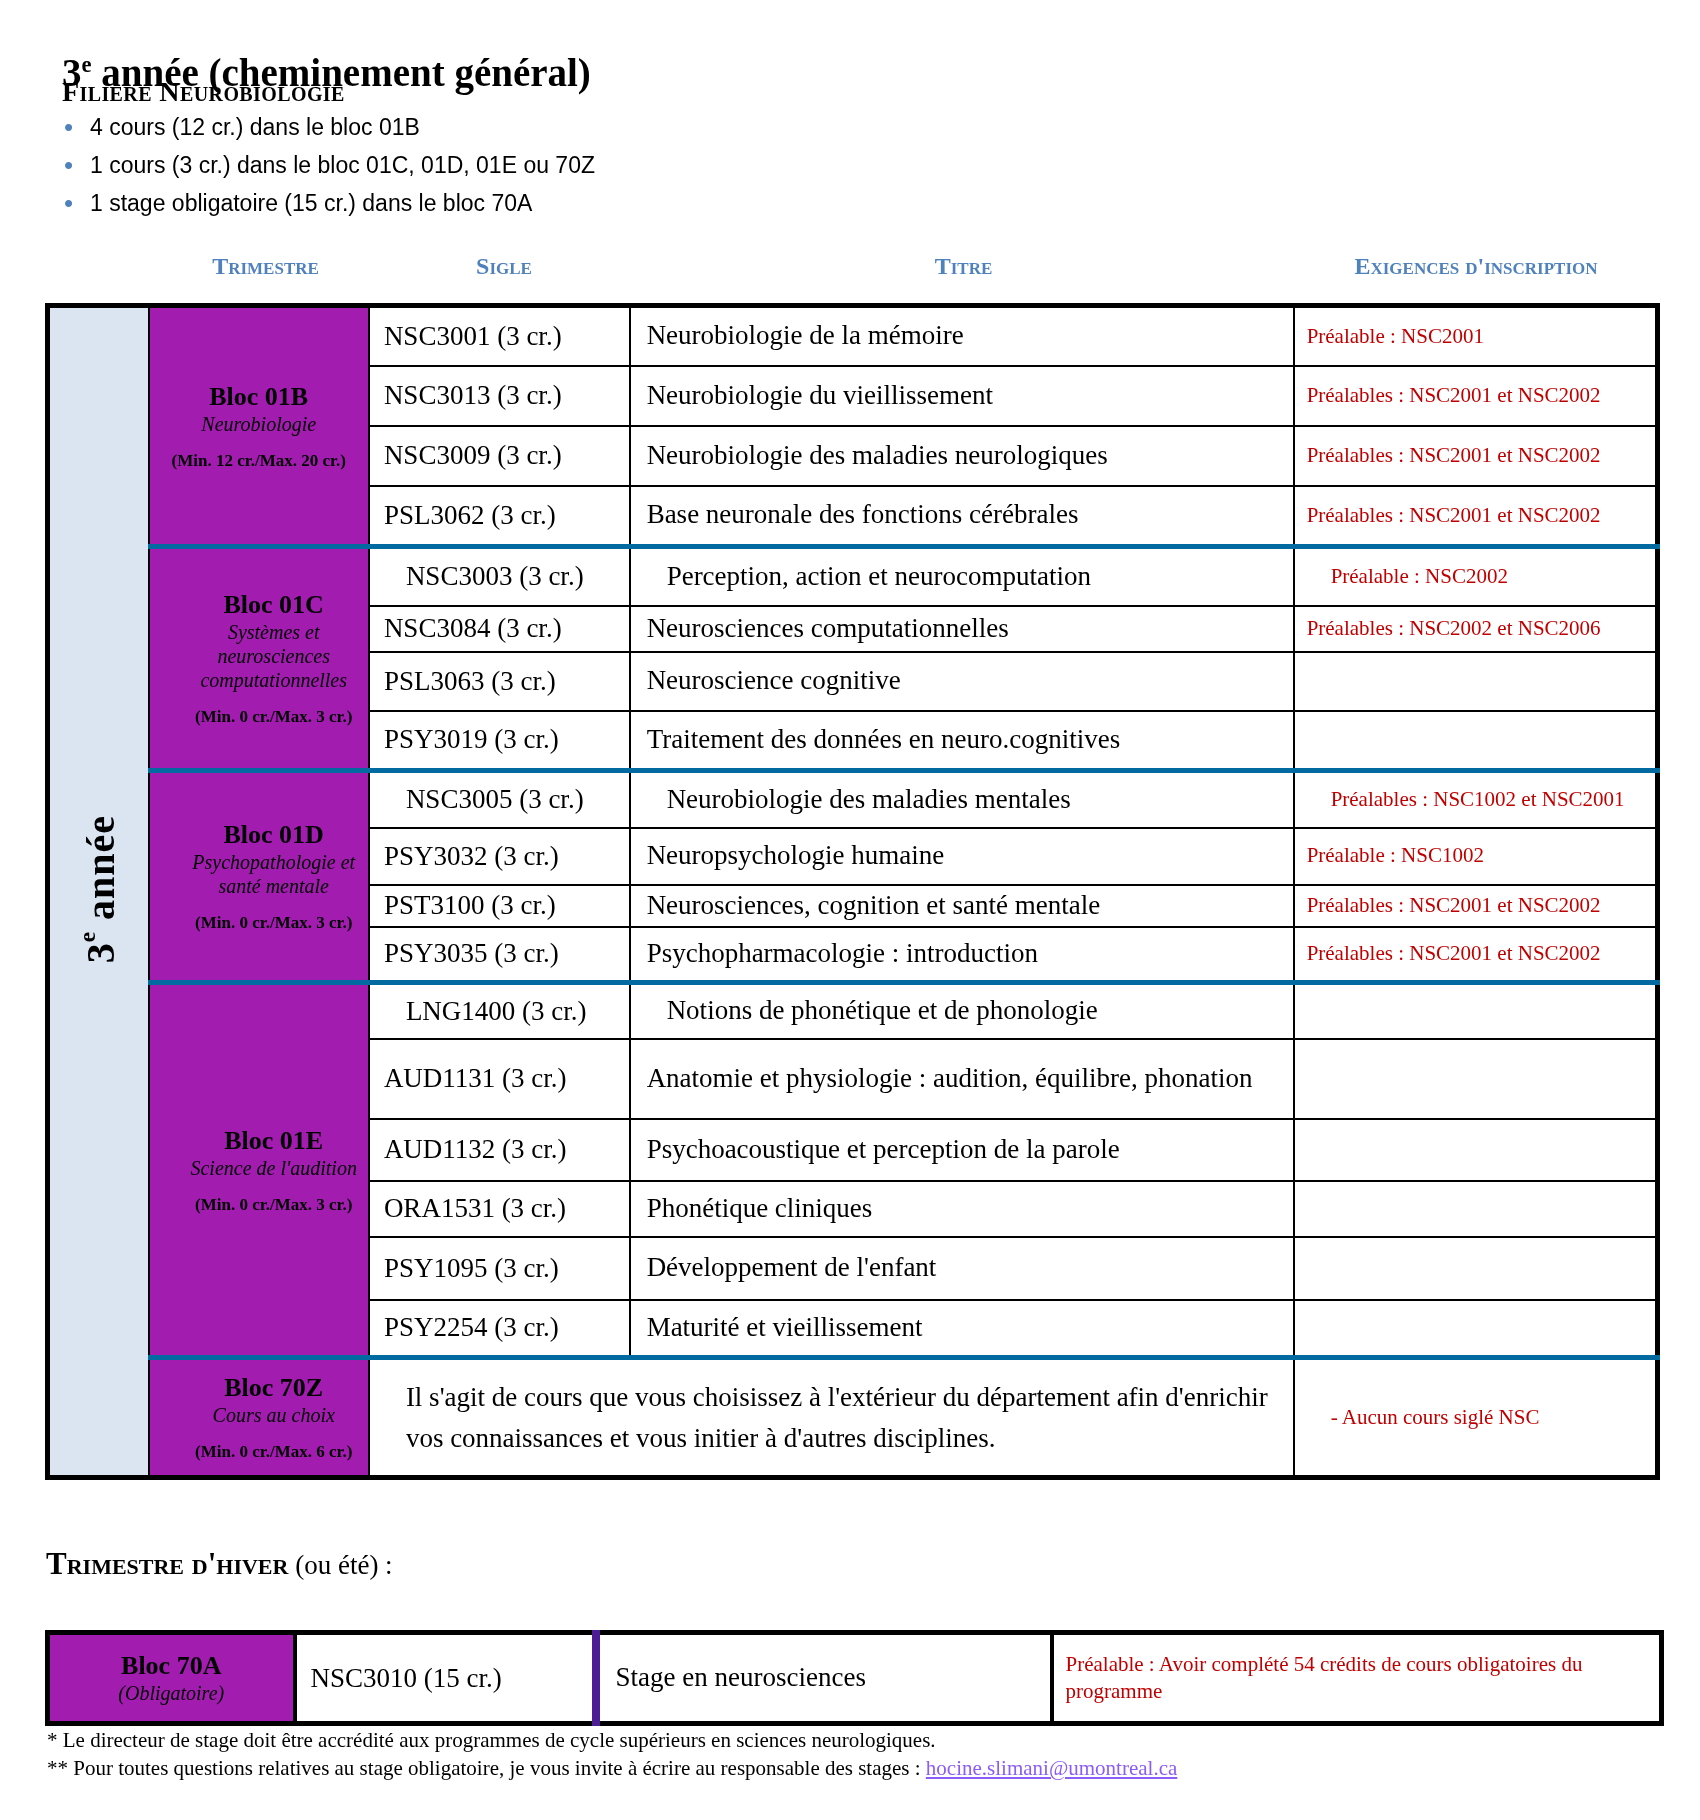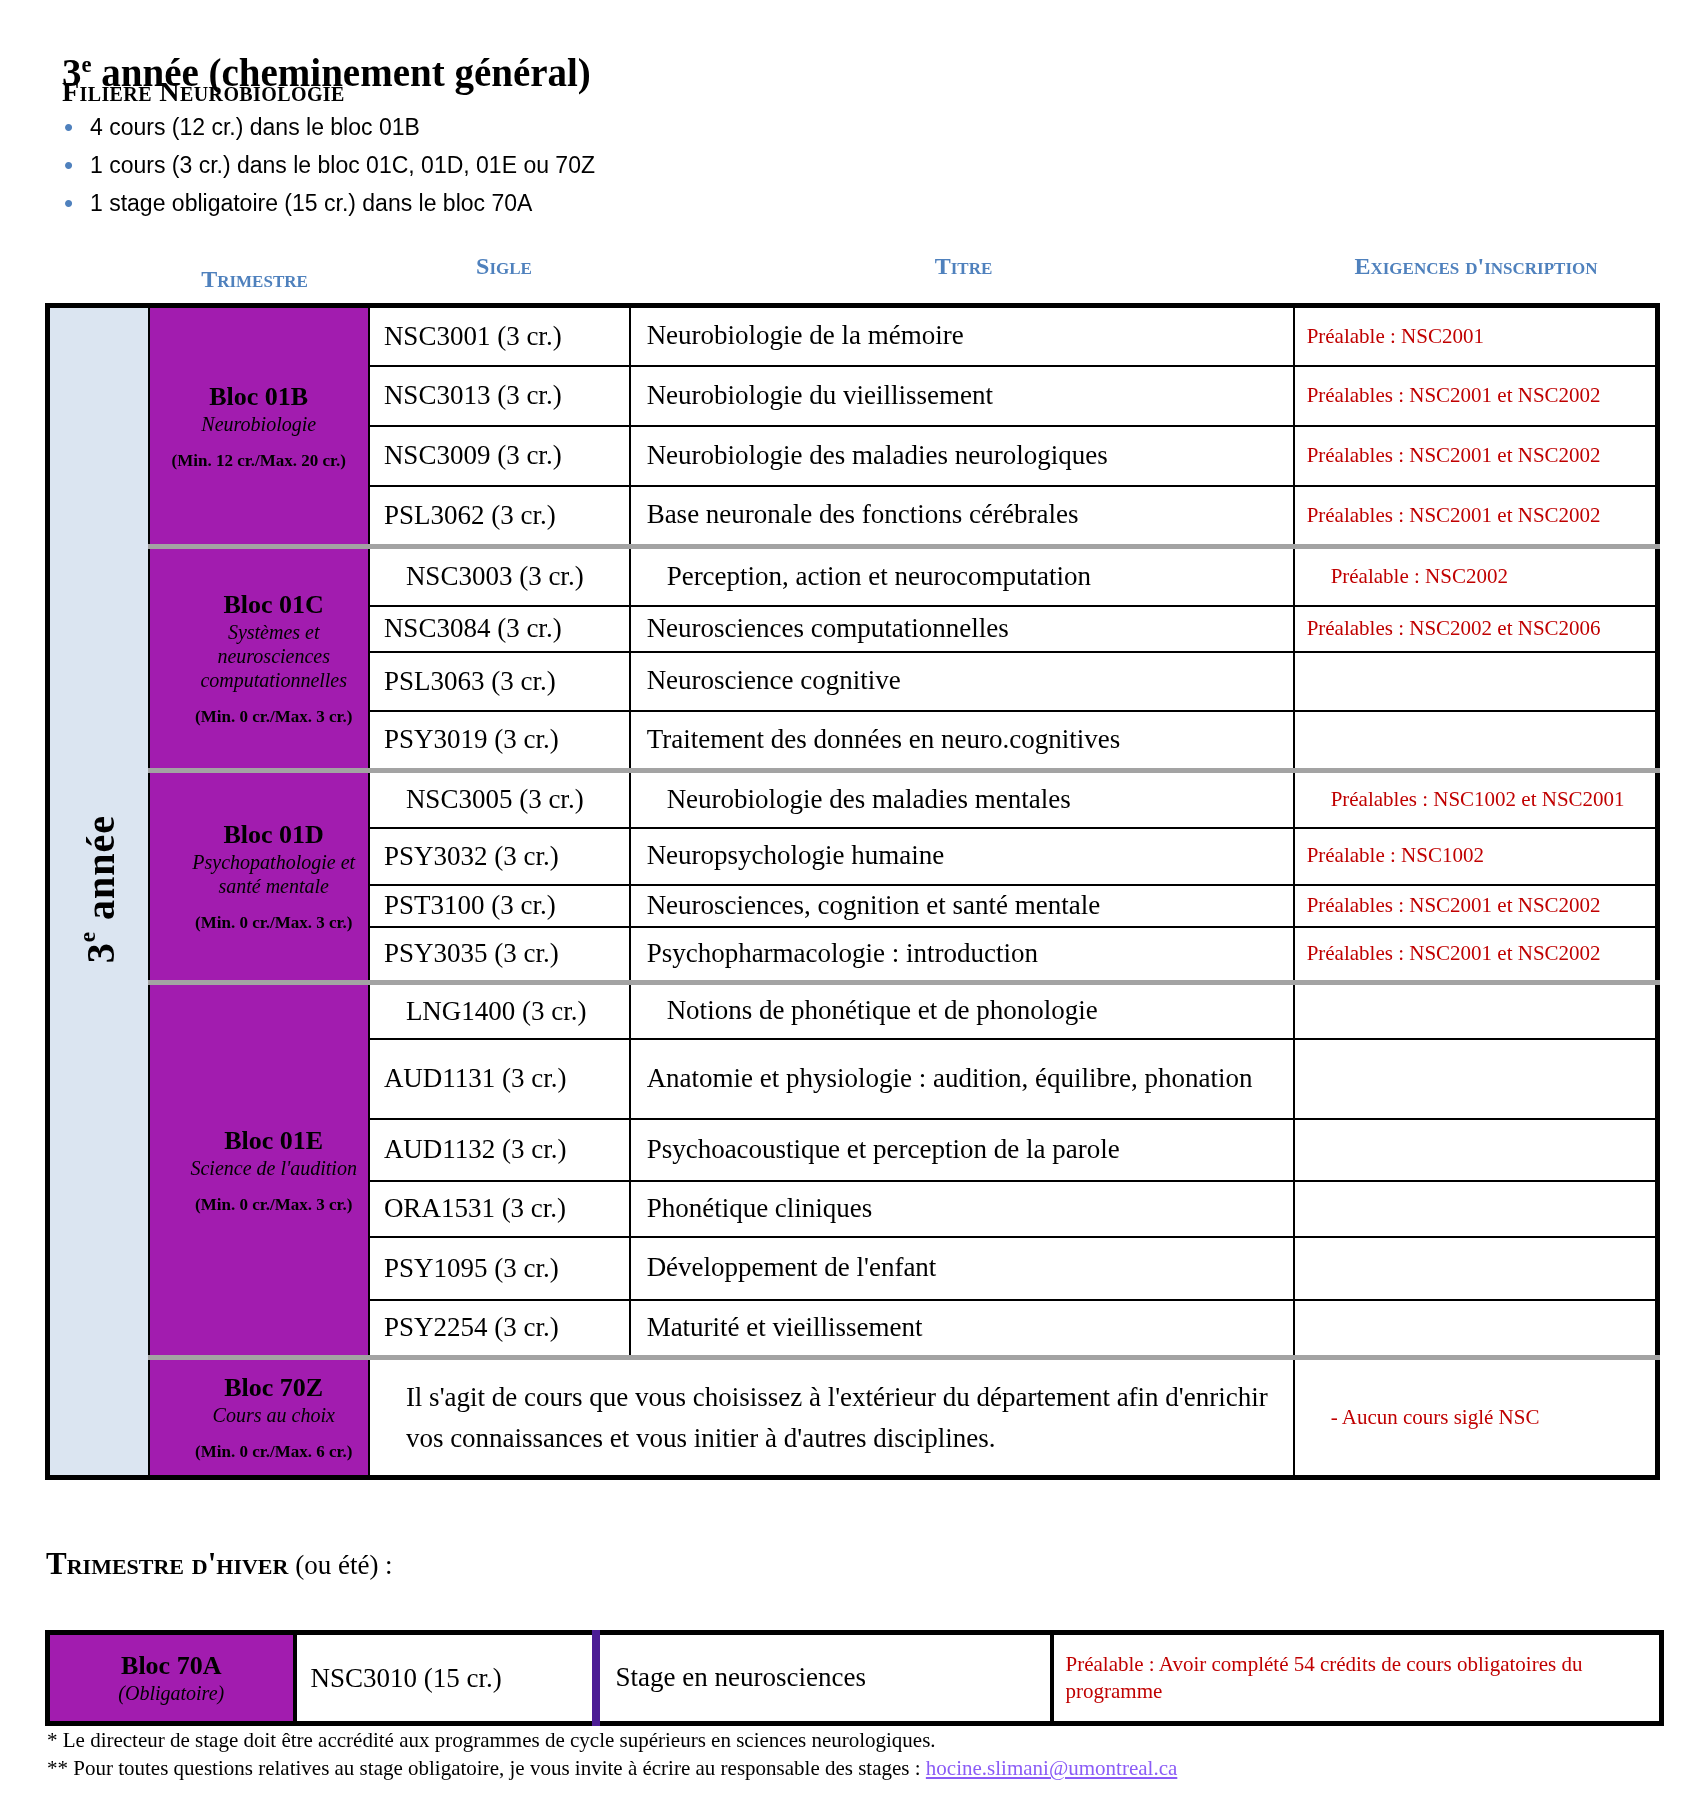--- a/index.html
+++ b/index.html
@@ -15,42 +15,42 @@
                   font-variant:small-caps; letter-spacing:0.4px; }
   .bullets { position:absolute; left:64px; top:114px; margin:0; padding:0; list-style:none;
              font-family:"Liberation Sans", sans-serif; font-size:23px; }
   .bullets li { position:relative; padding-left:26px; margin-bottom:11px; }
   .bullets li::before { content:"\2022"; position:absolute; left:0; top:-2px;
                         color:#4f81bd; font-size:26px; }
 
   
   .col-h { position:absolute; top:253px; font-variant:small-caps; font-weight:bold;
            color:#4f81bd; font-size:24px; text-align:center; }
-  .colh-trimestre { left:146px; width:217px;margin-top:13px; }
+  .colh-trimestre { left:157px; width:217px; }
   .colh-sigle     { left:375px; width:258px; }
   .colh-titre     { left:635px; width:657px; }
   .colh-exig      { left:1296px; width:360px; }
 
   
   table.main { position:absolute; left:45px; top:303px; border-collapse:collapse;
                table-layout:fixed; width:1615px; border:5px solid #000; }
   table.main td { border:2px solid #000; vertical-align:middle; overflow:hidden; }
   td.year-cell { background:#dbe5f1; border-right:4px solid #000; text-align:center; }
   .year-text { writing-mode:vertical-rl; transform:rotate(180deg); display:inline-block;
                font-weight:bold; font-size:40px; letter-spacing:1px; }
   .year-text sup { font-size:58%; }
   td.bloc-cell { background:#a21caf; border-right:4px solid #000; text-align:center; padding:4px 6px; }
   .bloc-name { font-weight:bold; font-size:26px; line-height:1.15; }
   .bloc-sub { font-style:italic; font-size:20px; line-height:1.2; }
   .bloc-minmax { font-weight:bold; font-size:17px; margin-top:16px; line-height:1.1; }
   td.sigle-cell { padding:2px 6px 2px 14px; font-size:27px; border-right:2px solid #000; }
   td.titre-cell { padding:2px 10px 2px 16px; font-size:27px; border-right:4px solid #000; line-height:1.25; }
   td.exig-cell { padding:2px 8px 2px 12px; font-size:21px; color:#c00000; line-height:1.3; }
   td.desc-cell { padding:6px 12px 6px 16px; font-size:27px; line-height:1.5; border-right:4px solid #000; }
-  tr.bloc-start td { border-top:5px solid #a3a3a3;padding-left:36px; }
+  tr.bloc-start td { border-top:5px solid #0369a1;padding-left:36px; }
 
   
   .winter-heading { position:absolute; left:46px; top:1546px; font-size:27px; }
   .winter-heading .sc { font-variant:small-caps; font-weight:bold; font-size:31px; }
   .winter-heading .rest { font-size:27px; }
 
   table.stage { position:absolute; left:45px; top:1630px; border-collapse:collapse;
                 table-layout:fixed; width:1614px; border:5px solid #000; }
   table.stage td { border:4px solid #000; vertical-align:middle; height:82px; }
   table.stage td.bloc-cell { padding:2px 6px; }

